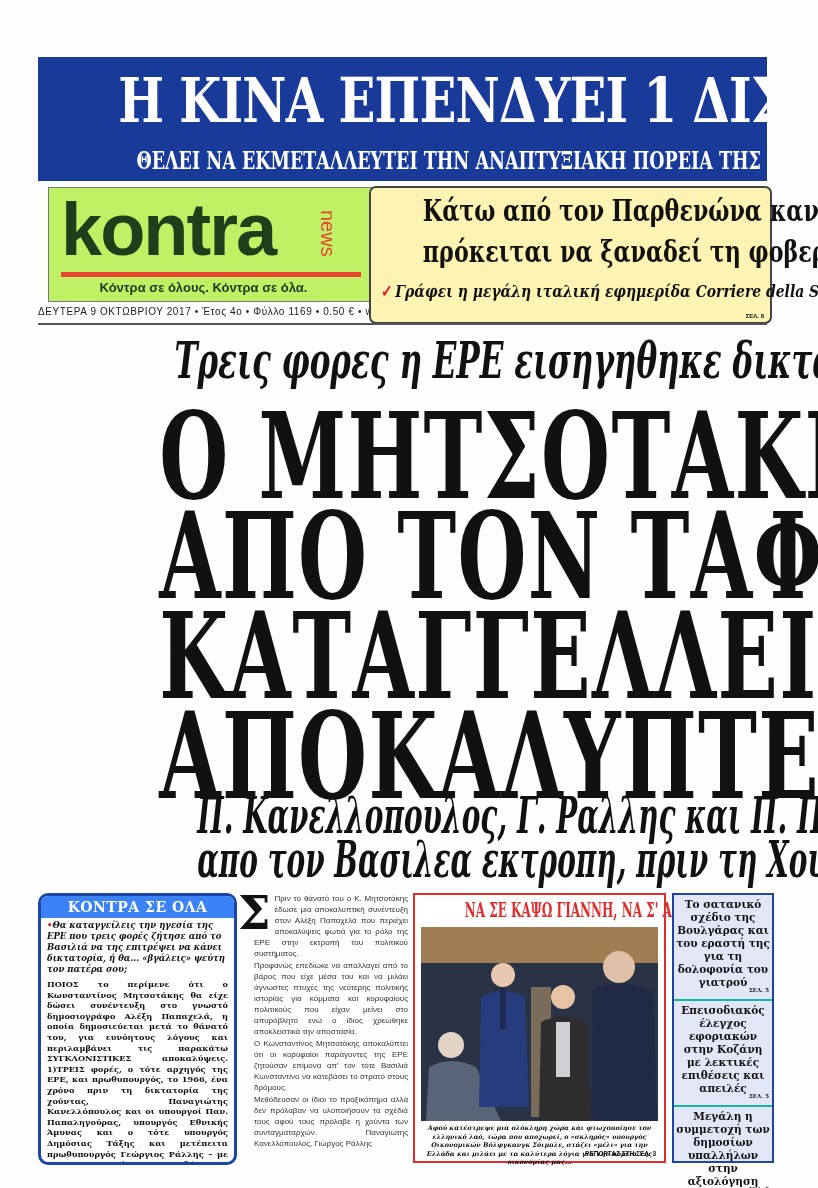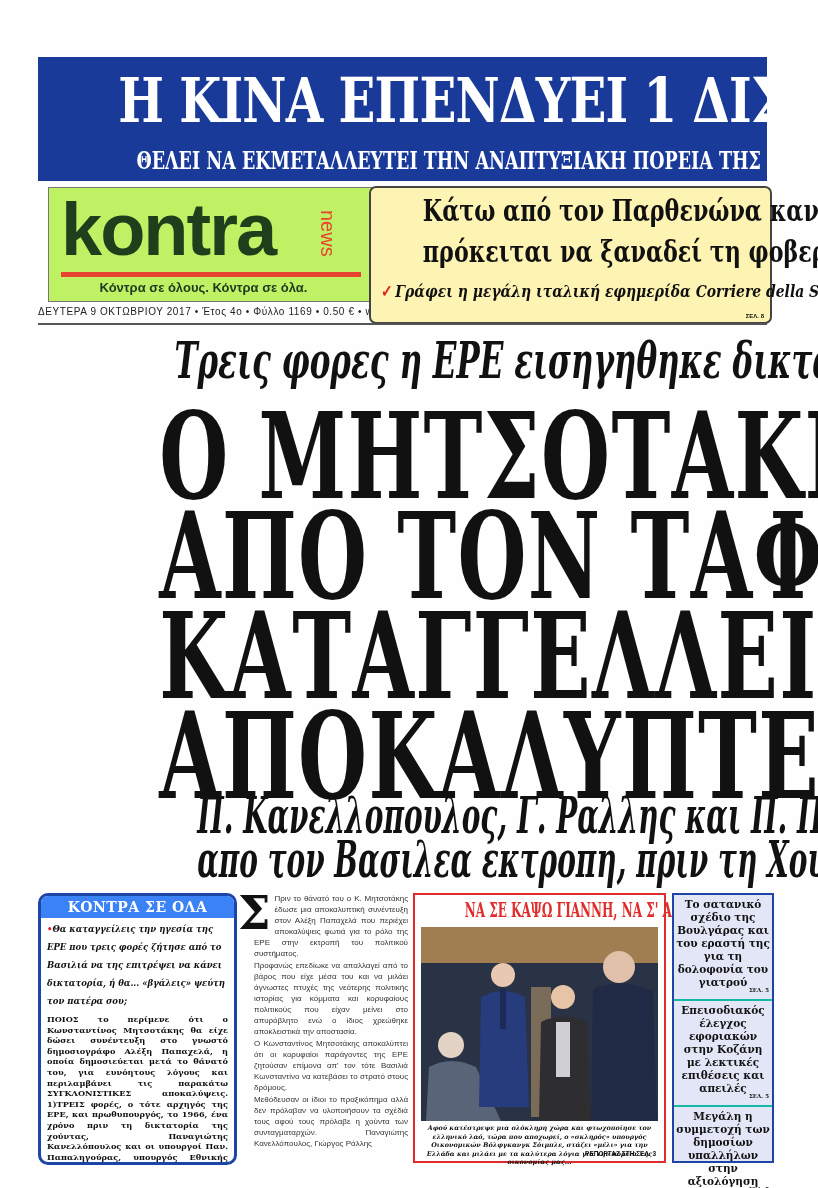--- a/index.html
+++ b/index.html
@@ -48,21 +48,21 @@
     font-size:120px; line-height:112px; white-space:nowrap; transform:scaleX(0.66); transform-origin:center; letter-spacing:2px; }
   .big1 { top:400px; } .big2 { top:500px; } .big3 { top:600px; } .big4 { top:700px; }
   .sub { position:absolute; left:30px; width:760px; text-align:center; font-family:"DejaVu Serif", serif; font-weight:bold;
     font-size:50px; line-height:56px; white-space:nowrap; transform:scaleX(0.56); transform-origin:center; font-style:italic; }
   .sub1 { top:788px; } .sub2 { top:832px; }
 
   
   .left-box { position:absolute; left:38px; top:893px; width:193px; height:266px; border:3px solid #1c45a5; border-radius:10px; background:#fff; overflow:hidden; }
   .left-head { background:#3b82f6; color:#fff; text-align:center; font-family:"DejaVu Serif", serif; font-weight:bold; font-size:14px; line-height:22px; letter-spacing:0.5px; }
   .left-title { font-family:"DejaVu Serif", serif; font-weight:bold; font-size:18px; line-height:21px; padding:4px 6px 2px 8px; }
-  .left-lead { font-family:"DejaVu Serif", serif; font-style:italic; font-weight:bold; font-size:8.5px; line-height:18px; padding:2px 6px; }
+  .left-lead { font-family:"DejaVu Serif", serif; font-style:italic; font-weight:bold; font-size:8.5px; line-height:11px; padding:2px 6px; }
   .left-lead .dot { color:#e02020; font-style:normal; }
   .left-body { font-family:"DejaVu Serif", serif; font-weight:bold; font-size:8.2px; line-height:10.6px; padding:2px 6px; text-align:justify; }
 
   
   .mid { position:absolute; left:238px; top:892px; width:170px; }
   .dropcap { float:left; font-family:"DejaVu Serif", serif; font-weight:bold; font-size:46px; line-height:38px; margin:2px 4px 0 0; }
   .mid-lead { font-weight:bold; font-size:8.6px; line-height:11px; text-align:justify; }
   .mid-body { font-size:8px; line-height:11px; color:#333; text-align:justify; margin-top:1px;padding-left:16px; }
 
   

